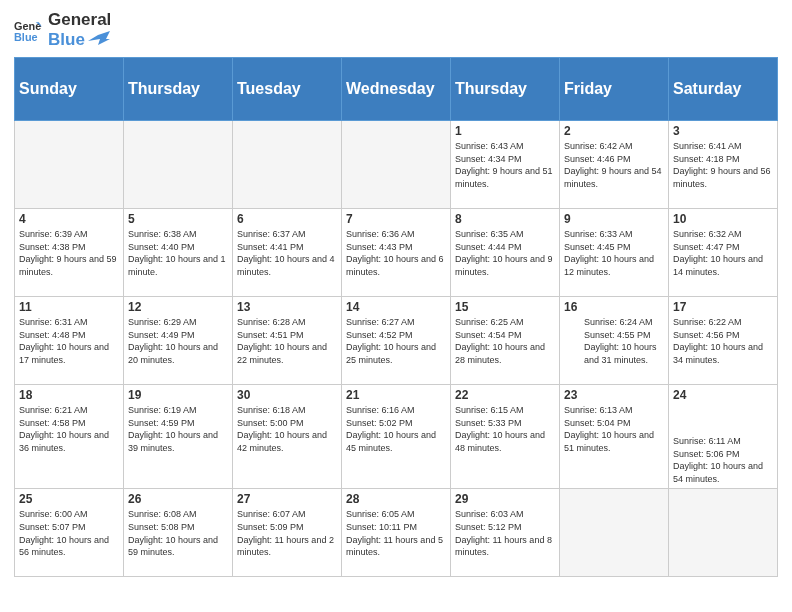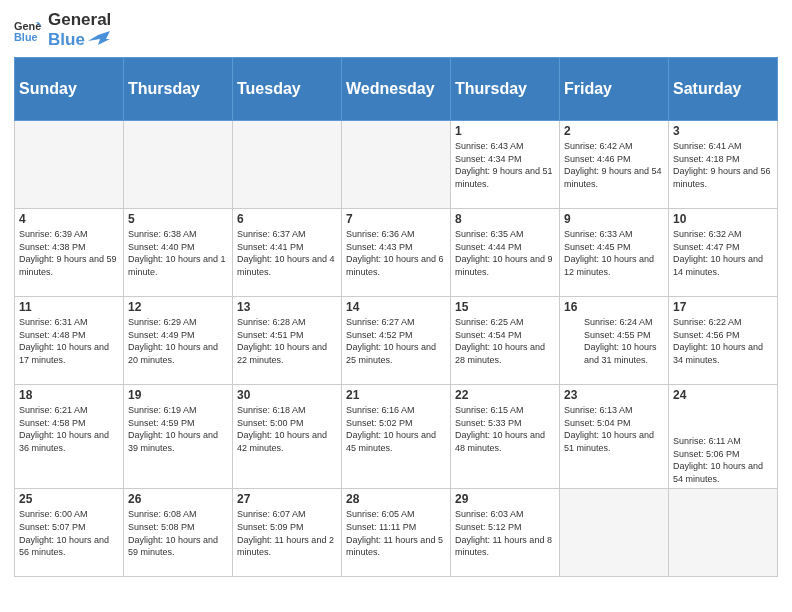--- a/index.html
+++ b/index.html
@@ -293,21 +293,21 @@
           </td>
           <td>
             <span class="day-number">27</span>
             <div class="day-info" style="white-space: pre-line;">Sunrise: 6:07 AM
 Sunset: 5:09 PM
 Daylight: 11 hours and 2 minutes.</div>
           </td>
           <td>
             <span class="day-number">28</span>
             <div class="day-info" style="white-space: pre-line;">Sunrise: 6:05 AM
-Sunset: 11:11 PM
+Sunset: 10:11 PM
 Daylight: 11 hours and 5 minutes.</div>
           </td>
           <td>
             <span class="day-number">29</span>
             <div class="day-info" style="white-space: pre-line;">Sunrise: 6:03 AM
 Sunset: 5:12 PM
 Daylight: 11 hours and 8 minutes.</div>
           </td>
           <td class="empty"></td>
           <td class="empty"></td>

